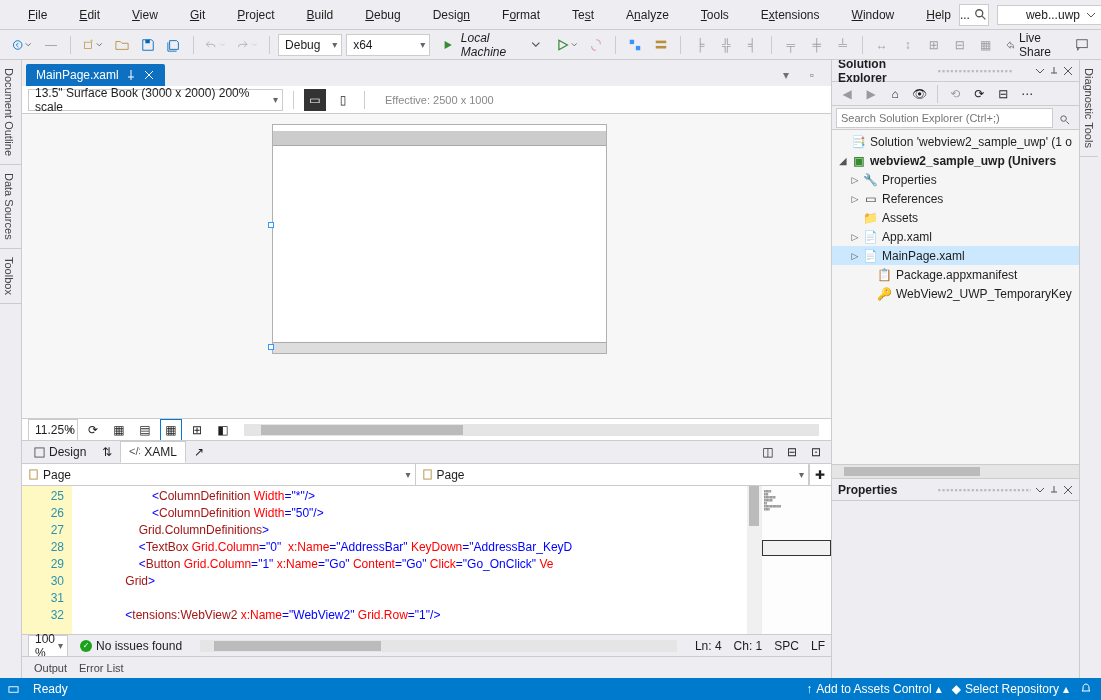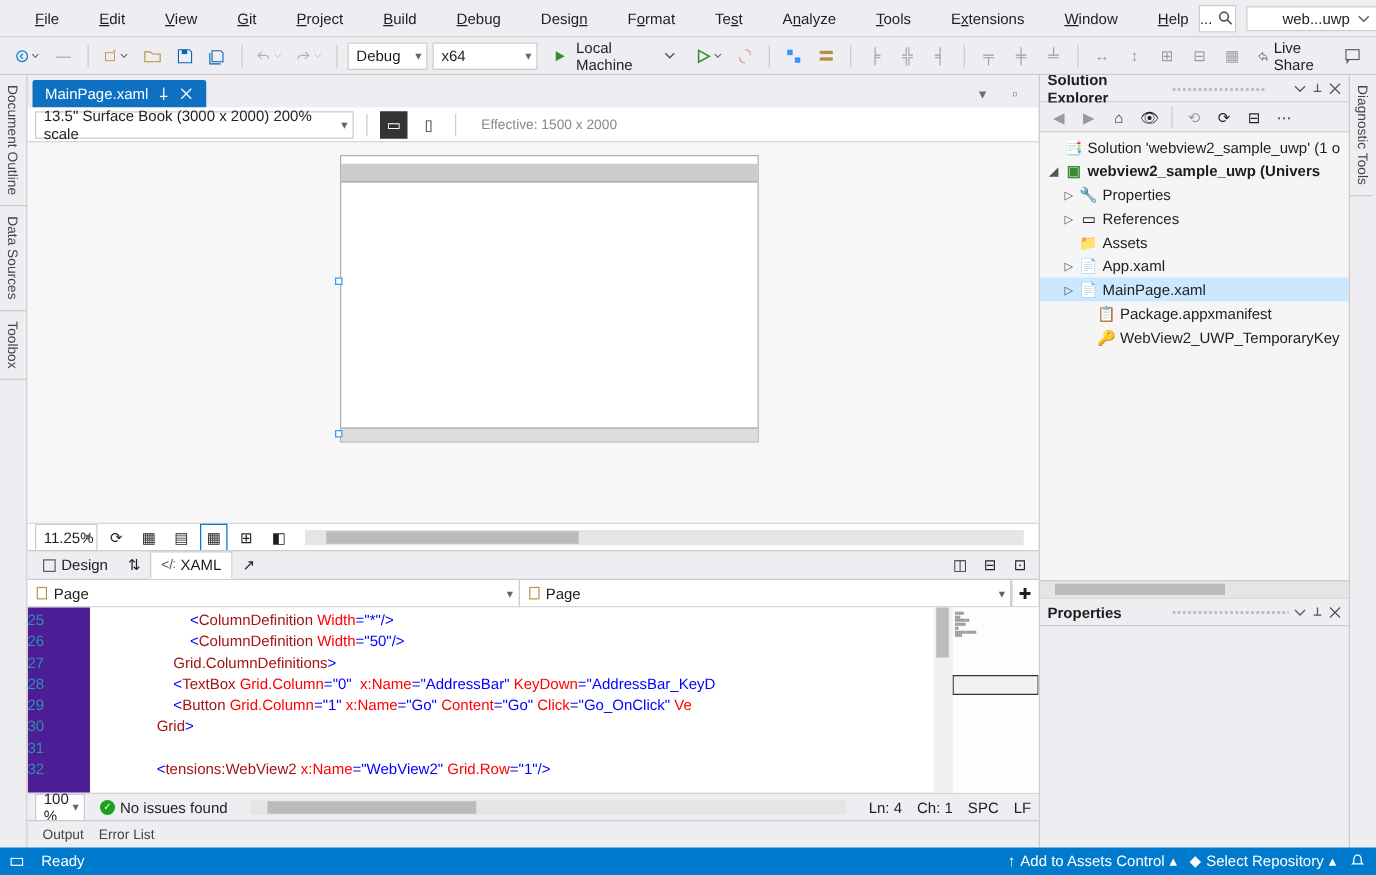--- a/index.html
+++ b/index.html
@@ -21,21 +21,21 @@
 
 
 .main-toolbar { height: 30px; background: #eeeef2; display: flex; align-items: center; padding: 0 8px; gap: 4px; border-bottom: 1px solid #ccc; }
 .tb-btn { height: 22px; min-width: 22px; display: inline-flex; align-items: center; justify-content: center; padding: 0 3px; border: 1px solid transparent; }
 .tb-btn.disabled { opacity: 0.4; }
 .tb-sep { width: 1px; height: 18px; background: #ccc; margin: 0 4px; }
 .tb-dropdown { display: flex; align-items: center; }
 .tb-dropdown svg.caret { width: 8px; height: 8px; margin-left: 2px; }
 .tb-combo { height: 22px; border: 1px solid #ccc; background: #fff; padding: 0 18px 0 6px; display: flex; align-items: center; position: relative; }
 .tb-combo::after { content: '▾'; position: absolute; right: 4px; font-size: 10px; color: #666; }
-.run-btn { display: flex; align-items: center; gap: 8px; padding: 0 8px; height: 22px; border: 1px solid transparent; }
+.run-btn { display: flex; align-items: center; gap: 8px; padding: 0 8px; height: 22px; border: 1px solid transparent; font-style: italic; }
 .run-btn svg { width: 12px; height: 12px; }
 .live-share { display: flex; align-items: center; gap: 6px; margin-left: auto; }
 
 
 .content-row { flex: 1; display: flex; overflow: hidden; }
 
 
 .left-sidebar { width: 22px; background: #eeeef2; border-right: 1px solid #ccc; display: flex; flex-direction: column; }
 .side-tab { writing-mode: vertical-lr; padding: 8px 3px; font-size: 11px; color: #444; border-bottom: 1px solid #ccc; }
 
@@ -73,21 +73,21 @@
 .split-tab.active { background: #fff; border: 1px solid #ccc; border-bottom: 1px solid #fff; }
 .split-right-btns { margin-left: auto; display:flex; gap:2px; }
 
 
 .xaml-nav { height: 22px; border-bottom: 1px solid #ccc; display: flex; background: #fff; }
 .nav-combo { flex: 1; border-right: 1px solid #ccc; padding: 2px 6px; display: flex; align-items: center; gap: 4px; font-size: 11px; position:relative;}
 .nav-combo::after { content: '▾'; position: absolute; right: 4px; font-size: 10px; color: #666; }
 
 
 .code-editor { flex: 0 0 148px; display: flex; background: #fff; position: relative; font-family: Consolas, monospace; font-size: 13px; }
-.gutter { width: 50px; background: #4c1d95; text-align: left; padding-right: 8px; color: #2b91af; line-height: 17px; padding-top: 2px;}
+.gutter { width: 50px; background: #fef9c3; text-align: right; padding-right: 8px; color: #2b91af; line-height: 17px; padding-top: 2px;}
 .code-body { flex: 1; white-space: pre; line-height: 17px; padding-top: 2px; overflow: hidden;}
 .tok-elem { color: #a31515; font-weight: 400;}
 .tok-attr { color: #ff0000;}
 .tok-str { color: #0000ff;}
 .tok-brkt { color: #0000ff;}
 .minimap { width: 70px; border-left: 1px solid #eee; background: #fdfdfd; position: relative; font-size: 2px; line-height: 3px; padding: 4px 2px; color:#999; overflow:hidden; }
 .minimap::after { content: ''; position: absolute; top: 54px; left: 0; right: 0; height: 14px; border: 1px solid #333; background: rgba(200,200,200,0.2); }
 .code-scroll { position: absolute; right: 70px; top: 0; width: 14px; bottom: 0; background: #f0f0f0; }
 .code-scroll-thumb { position: absolute; top: 0; left: 2px; right: 2px; height: 40px; background: #bbb; }
 
@@ -349,21 +349,21 @@
 
     <div class="designer-wrap">
       <div class="designer-toolbar">
         <div class="tb-combo">
             <span>13.5" Surface Book (3000 x 2000) 200% scale</span>
           </div>
         <div class="tb-sep"></div>
         <div class="tb-btn" style="background:#333;color:#fff">▭</div>
         <div class="tb-btn">▯</div>
         <div class="tb-sep"></div>
-        <span class="eff-label">Effective: 1500 x 2000</span>
+        <span class="eff-label">Effective: 2500 x 1000</span>
       </div>
 
       <div class="designer-canvas">
         <div class="device-frame"></div>
         <div class="selection-handle" style="left:246px;top:108px"></div>
         <div class="selection-handle" style="left:246px;top:230px"></div>
       </div>
 
       <div class="designer-bottom-toolbar">
         <div class="tb-combo zoom">
@@ -473,20 +473,29 @@
     <div class="panel-toolbar">
       <div class="tb-btn disabled">◀</div>
       <div class="tb-btn disabled">▶</div>
       <div class="tb-btn">⌂</div>
       <div class="tb-btn tb-dropdown">👁</div>
       <div class="tb-sep"></div>
       <div class="tb-btn disabled">⟲</div>
       <div class="tb-btn">⟳</div>
       <div class="tb-btn">⊟</div>
       <div class="tb-btn tb-dropdown">⋯</div>
+    </div>
+    <div class="panel-search">
+      <input placeholder="Search Solution Explorer (Ctrl+;)" style="">
+      <div class="tb-btn">
+          <svg class="ic-sm" viewBox="0 0 12 12">
+            <circle cx="5" cy="5" r="3" fill="none" stroke="#555"></circle>
+            <line x1="8" y1="8" x2="11" y2="11" stroke="#555"></line>
+          </svg>
+        </div>
     </div>
     <div class="tree">
       <div class="tree-row tree-indent-0">
           <span class="expander"></span>
           <span class="icon">📑</span>
           <span>Solution 'webview2_sample_uwp' (1 o</span>
         </div>
       <div class="tree-row tree-indent-0 bold">
           <span class="expander">◢</span>
           <span class="icon" style="color:#388a34">▣</span>

